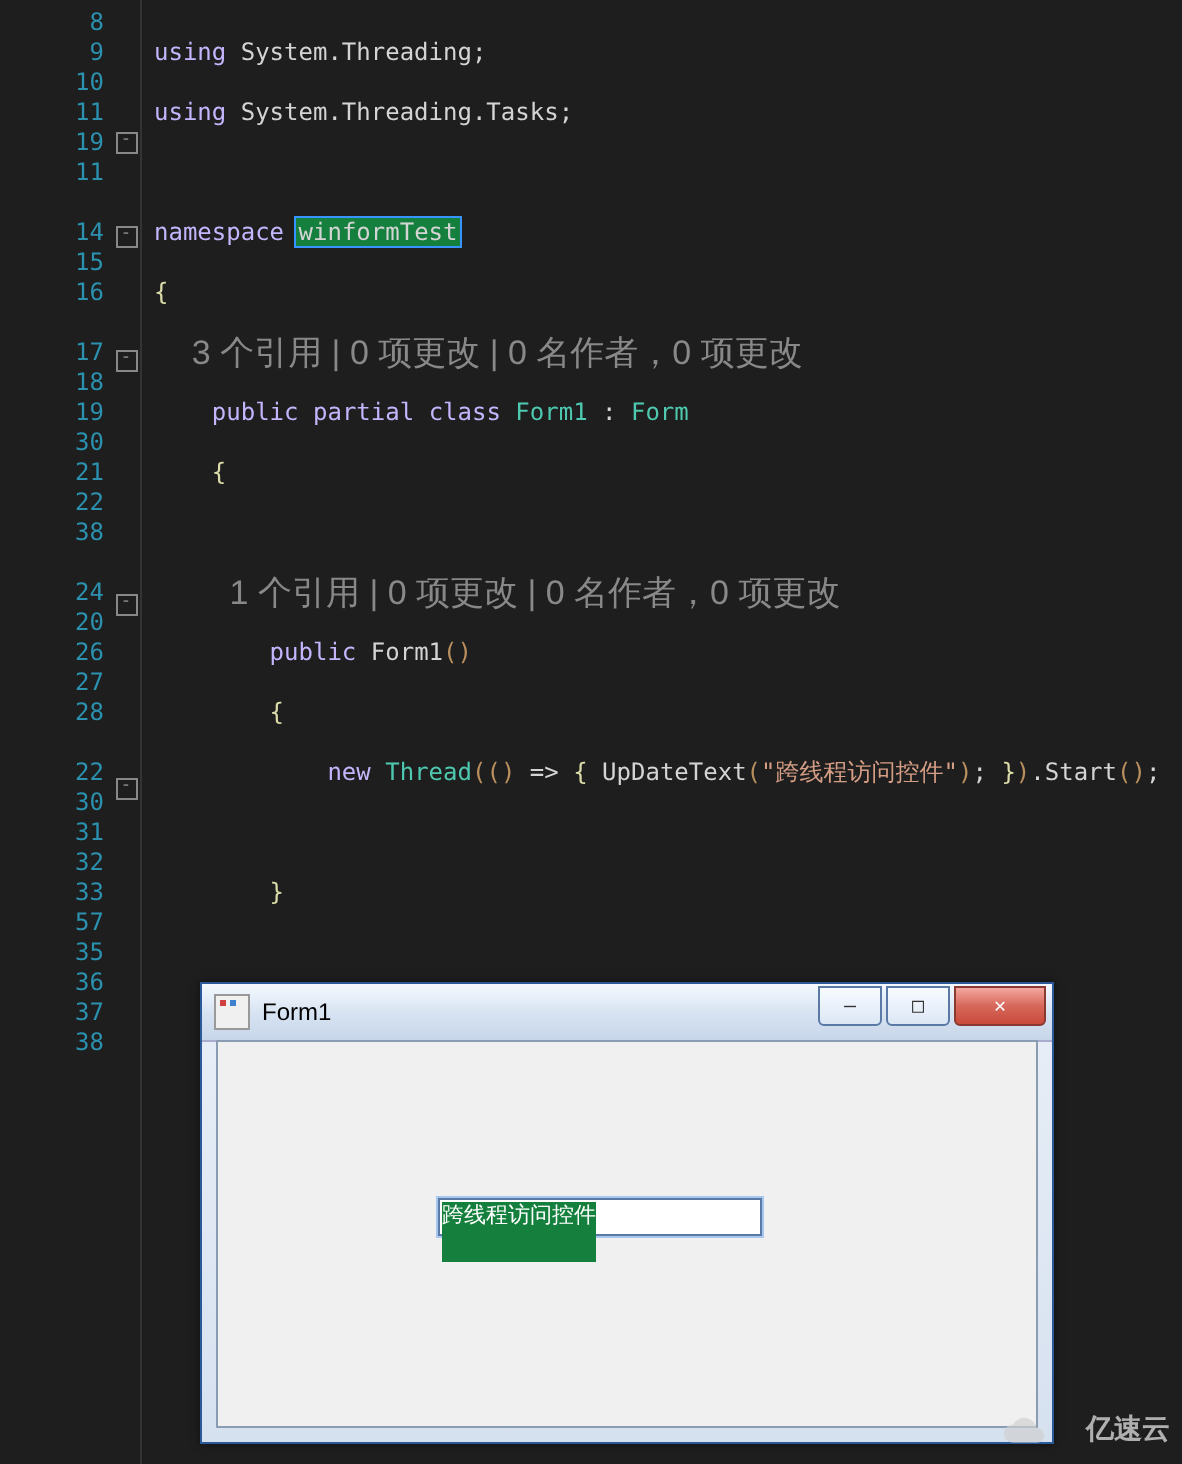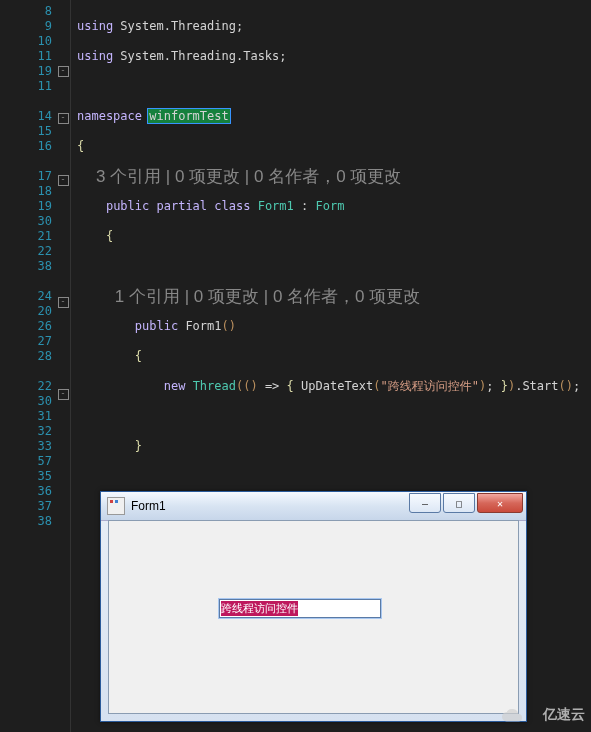--- a/index.html
+++ b/index.html
@@ -22,21 +22,21 @@
   .titlebar{height:28px;display:flex;align-items:center;background:linear-gradient(#f5f9ff,#d8e4f2,#c7d6ea);position:relative;border-bottom:1px solid #aac}
   .titlebar .icon{width:16px;height:16px;margin:0 6px;background:#f0f0f0;border:1px solid #999;position:relative}
   .titlebar .icon::before{content:"";position:absolute;top:2px;left:2px;width:3px;height:3px;background:#d04040}
   .titlebar .icon::after{content:"";position:absolute;top:2px;left:7px;width:3px;height:3px;background:#4080d0}
   .titlebar .title{color:#000;font-family:"Microsoft YaHei","Segoe UI",sans-serif;font-size:12px}
   .winbtns{position:absolute;right:3px;top:1px;display:flex}
   .winbtn{width:30px;height:18px;border:1px solid #5a7aa5;margin-left:2px;border-radius:0 0 3px 3px;display:flex;align-items:center;justify-content:center;color:#333;font-size:10px;background:linear-gradient(#f7fbff,#dce7f5)}
   .winbtn.close{background:linear-gradient(#f4a8a0,#d6675a,#c94a3b);color:#fff;border-color:#8a3a30;width:44px}
   .winclient{position:absolute;top:28px;left:7px;right:7px;bottom:7px;background:#f0f0f0;border:1px solid #8a9cb2}
   .textbox{position:absolute;left:110px;top:78px;width:160px;height:17px;background:#fff;border:1px solid #5a7aa5;box-shadow:0 0 0 1px #a8c7f0}
-  .textbox .sel{display:inline-block;background:#be185d;color:#fff;font-family:"Microsoft YaHei",SimSun,sans-serif;font-size:11px;height:15px;line-height:15px;padding:0 0px;margin:1px}
+  .textbox .sel{display:inline-block;background:#15803d;color:#fff;font-family:"Microsoft YaHei",SimSun,sans-serif;font-size:11px;height:30px;line-height:15px;padding:0 0px;margin:1px}
   .watermark{position:absolute;right:6px;bottom:6px;color:#c9c9c9;font-family:"Microsoft YaHei",sans-serif;font-size:14px;font-weight:bold;display:flex;align-items:center;gap:20px;opacity:.85}
   .watermark svg{width:22px;height:22px;opacity:.8}
 </style>
 </head>
 <body>
 
 <div class="editor" style="height:732px">
   <div class="code-area">
     <div class="gutter">
       <div class="ln">8</div>

